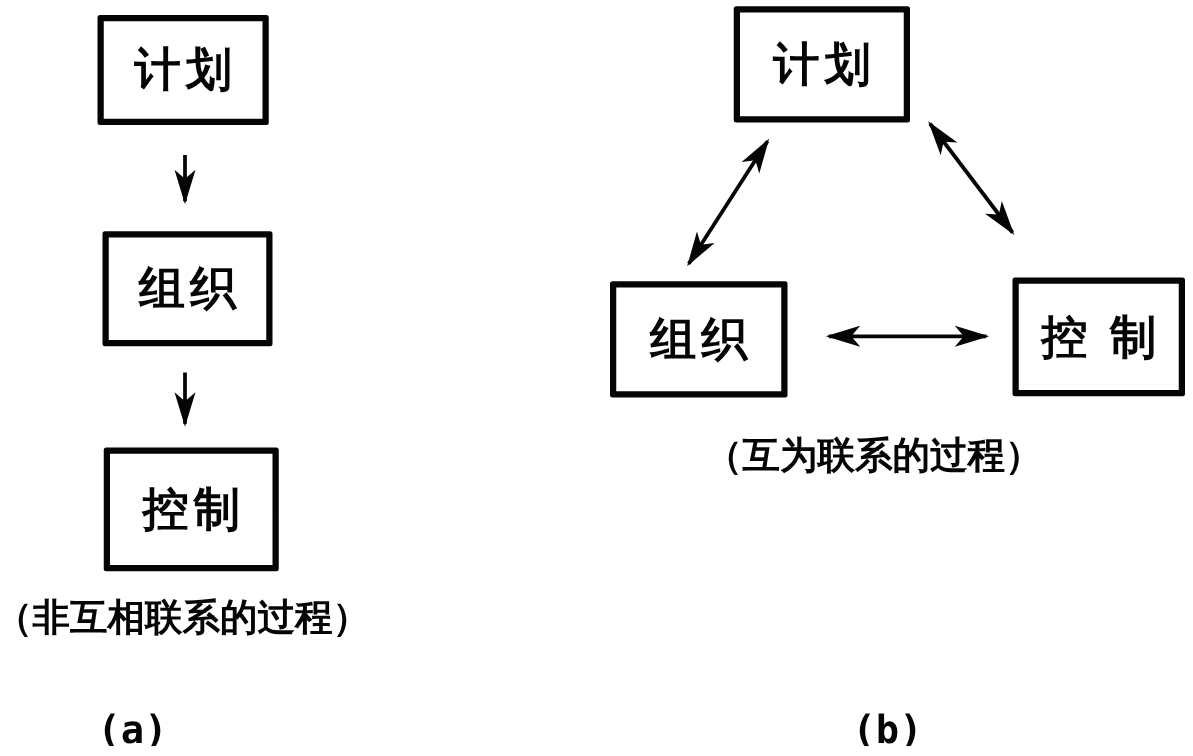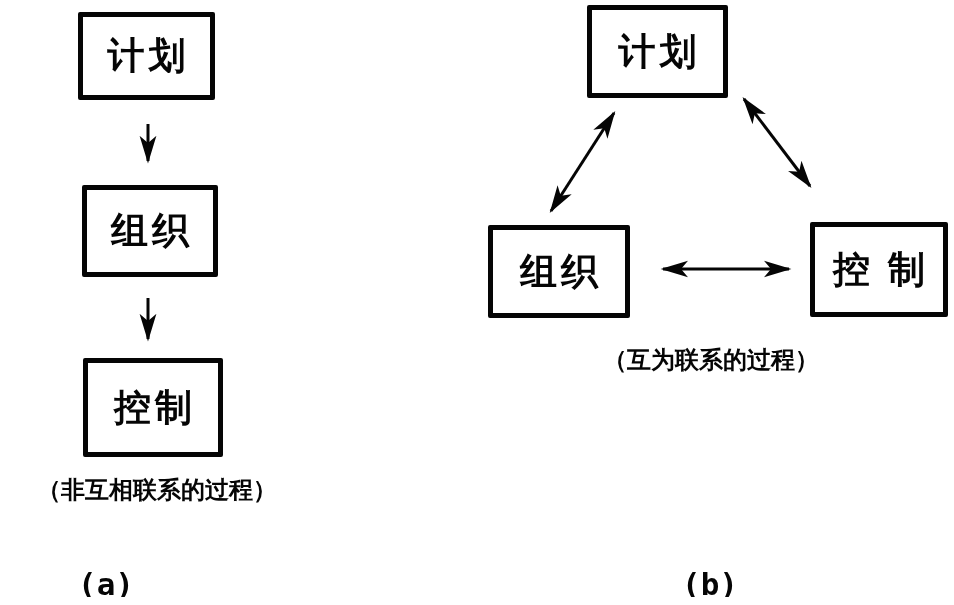--- a/index.html
+++ b/index.html
@@ -42,23 +42,23 @@
   }
   .a-plan     { left: 78px;  top: 12px;  width: 137px; height: 88px; }
   .a-organize { left: 82px;  top: 185px; width: 136px; height: 92px; }
   .a-control  { left: 83px;  top: 358px; width: 140px; height: 99px; }
   .b-plan     { left: 587px; top: 5px;   width: 141px; height: 93px; }
   .b-organize { left: 488px; top: 225px; width: 142px; height: 93px; }
   .b-control  { left: 810px; top: 222px; width: 138px; height: 95px; }
   .caption {
     position: absolute;
     font-weight: 700;
-    font-size: 24px;
+    font-size: 30px;
     letter-spacing: 0;
-    text-align: center;
+    text-align: left;
     white-space: nowrap;
     color: #050505;
   }
   .caption-a { left: -4px;  top: 474px; width: 322px; }
   .caption-b { left: 564px; top: 344px; width: 294px; }
   .figure-label {
     position: absolute;
     font-family: "DejaVu Sans Mono", monospace;
     font-weight: 700;
     font-size: 31px;

